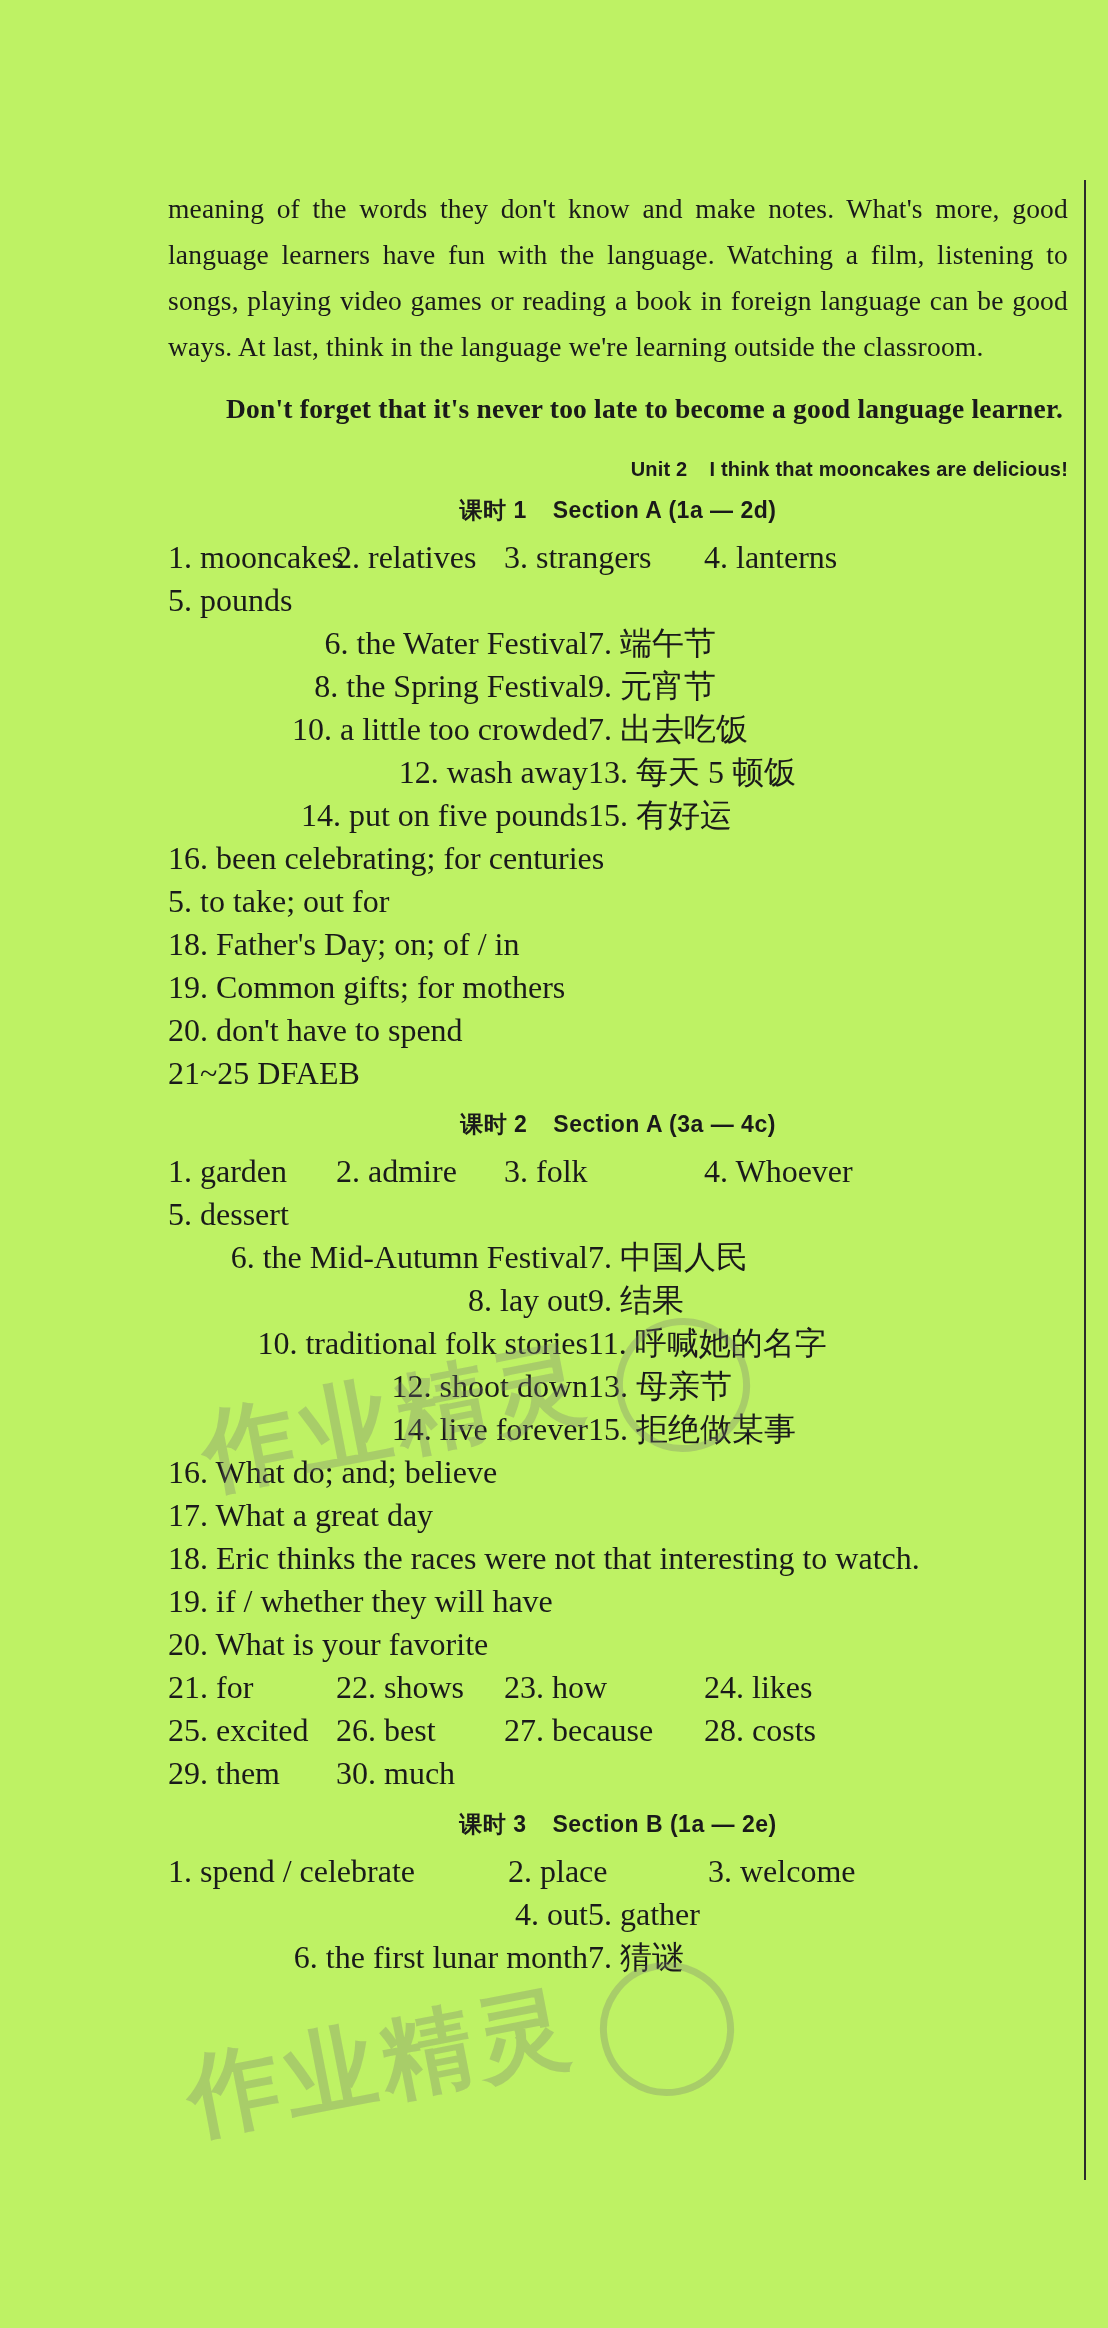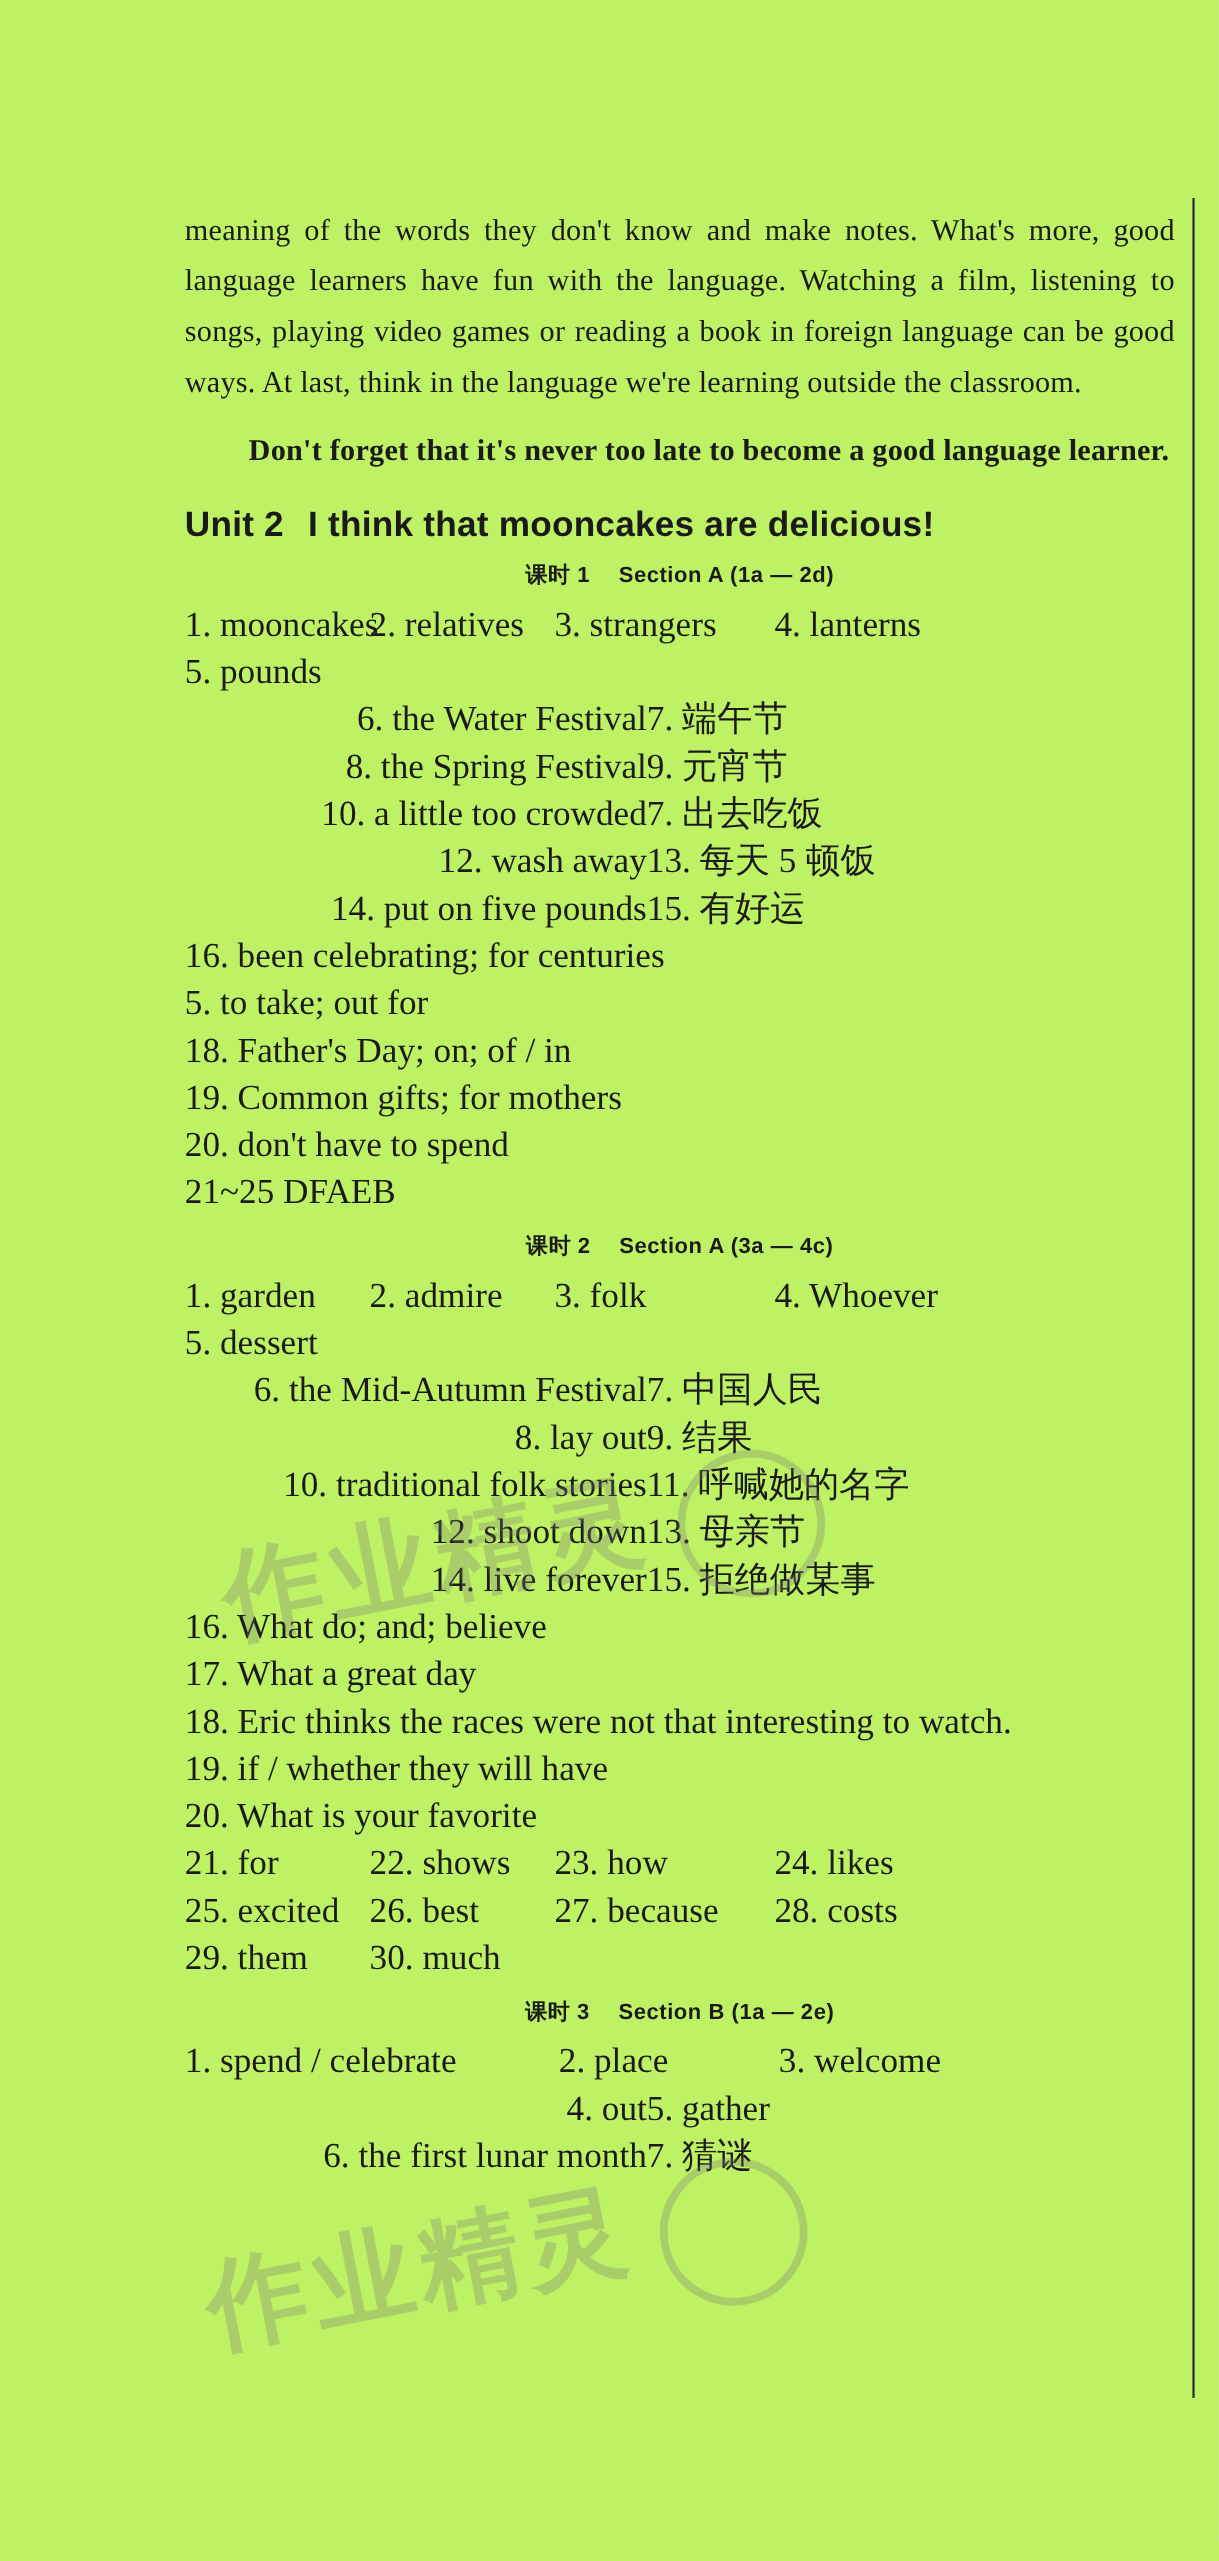--- a/index.html
+++ b/index.html
@@ -46,29 +46,30 @@
     letter-spacing: 0.2px;
   }
   p.para.indent {
     text-indent: 58px;
     margin-top: 16px;
     font-weight: bold;
   }
   h2.unit-title {
     font-family: "Liberation Sans", sans-serif;
     font-weight: bold;
-    font-size: 32px;
+    font-size: 20px;
     margin: 26px 0 8px 0;
     letter-spacing: 0.2px;
+    text-align: right;
   }
   h2.unit-title .unit-num { margin-right: 22px; }
   h3.lesson-head {
     font-family: "Liberation Sans", sans-serif;
     font-weight: bold;
-    font-size: 20px;
+    font-size: 23px;
     text-align: center;
     margin: 14px 0 10px 0;
     letter-spacing: 0.5px;
   }
   h3.lesson-head .cn {
     font-family: "Liberation Sans", sans-serif;
     margin-right: 26px;
   }
   .answers {
     font-size: 32px;

